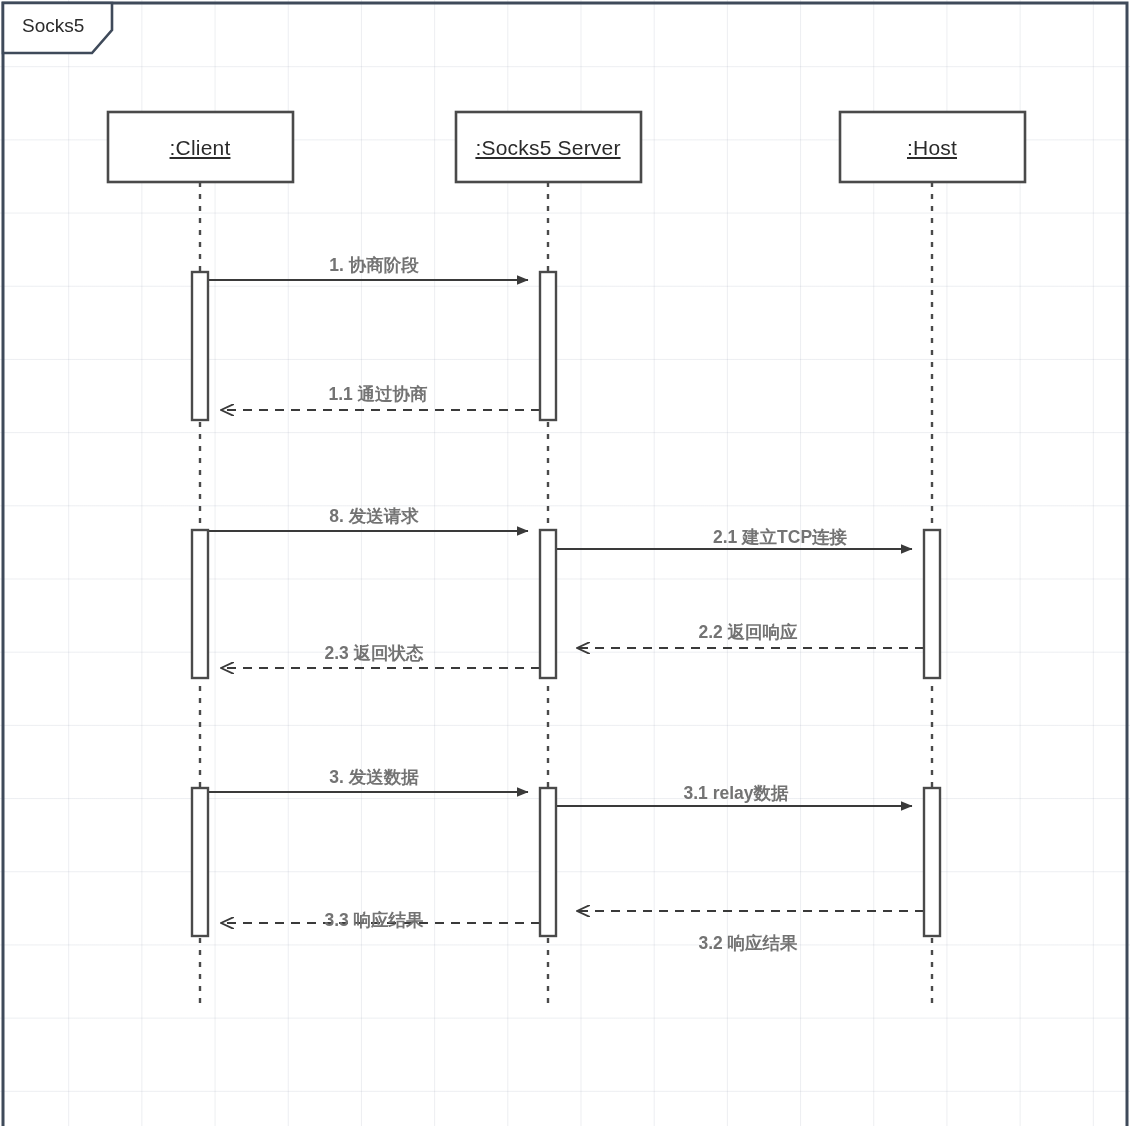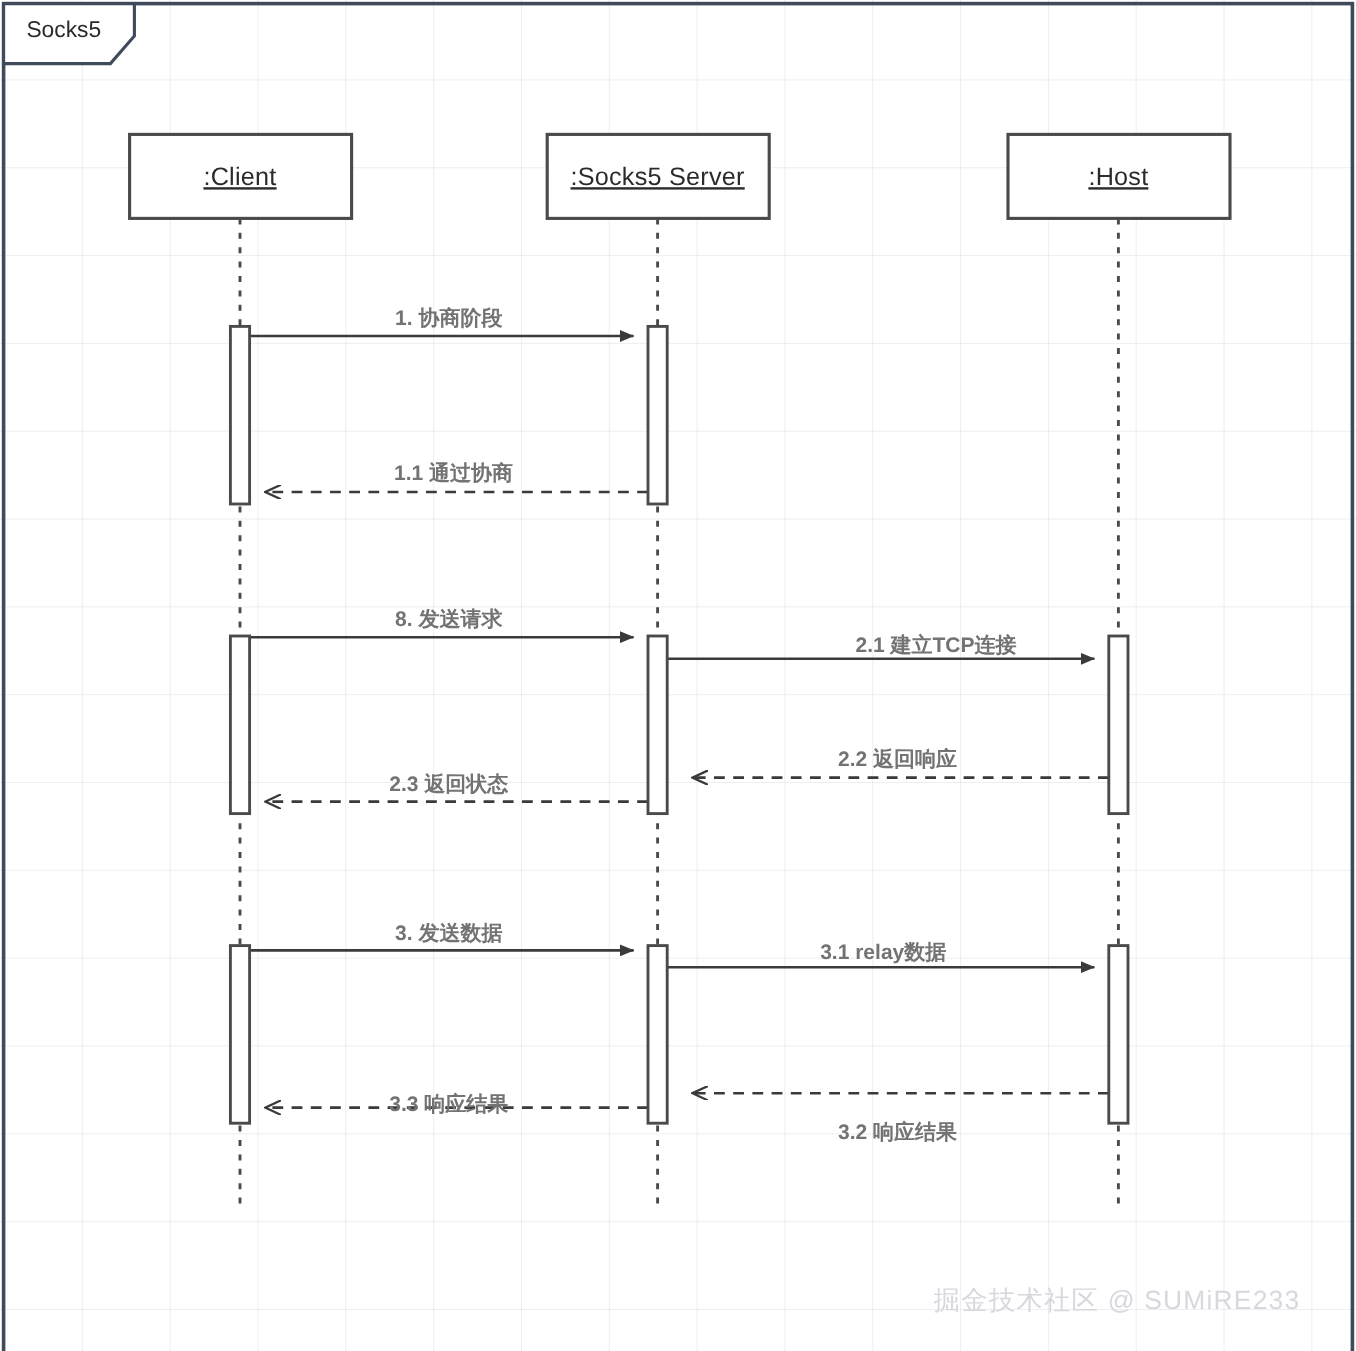--- a/index.html
+++ b/index.html
@@ -138,15 +138,14 @@
       <div class="lbl msg-label" style="left: 374px; top: 516px;">8. 发送请求</div>
       <div class="lbl msg-label" style="left: 748px; top: 537px; margin-left: 32px;">2.1 建立TCP连接</div>
       <div class="lbl msg-label" style="left: 748px; top: 632px;">2.2 返回响应</div>
       <div class="lbl msg-label" style="left: 374px; top: 653px;">2.3 返回状态</div>
       <div class="lbl msg-label" style="left: 374px; top: 777px;">3. 发送数据</div>
       <div class="lbl msg-label" style="left: 736px; top: 793px;">3.1 relay数据</div>
       <div class="lbl msg-label" style="left: 748px; top: 895px; margin-top: 48px;">3.2 响应结果</div>
       <div class="lbl msg-label" style="left: 374px; top: 908px; margin-top: 12px;">3.3 响应结果</div>
     </div>
 
-  <div class="watermark">掘金技术社区 @ SUMiRE233</div>
 
 </div>
 
 </body></html>

